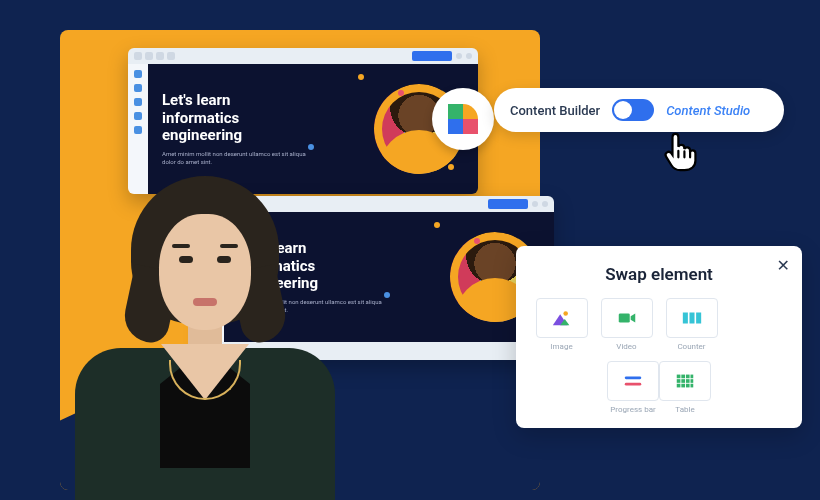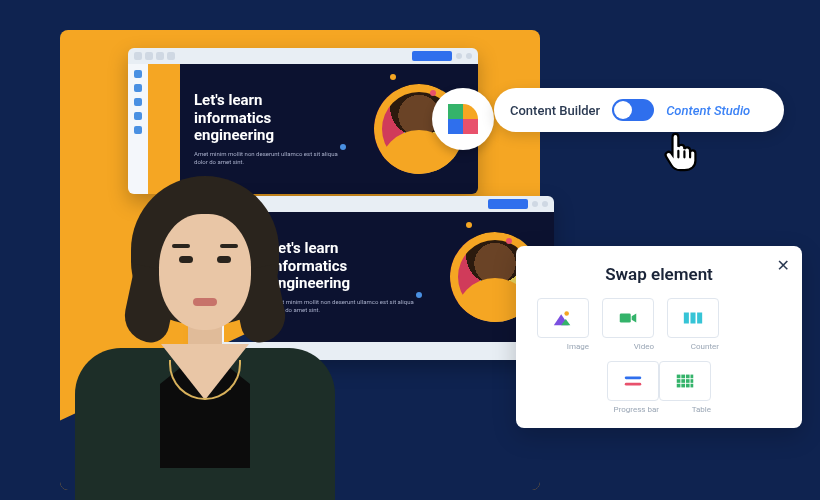--- a/index.html
+++ b/index.html
@@ -52,21 +52,20 @@
     gap: 4px;
   }
   .editor-top .pill-group { display:flex; gap:3px;}
   .editor-top .dot { width: 8px; height: 8px; background: #cfd8e3; border-radius: 2px; }
   .editor-top .spacer { flex:1;}
   .editor-top .btn-blue { width: 40px; height: 10px; background: #2f6fed; border-radius: 2px; }
   .editor-top .dot.sm { width:6px; height:6px; border-radius:50%; }
   .editor-body {
     display: flex;
     height: 130px;
-    gap: 32px;
   }
   .editor-rail {
     width: 20px;
     background: #f4f7fb;
     display: flex;
     flex-direction: column;
     align-items: center;
     padding-top: 6px;
     gap: 6px;
   }
@@ -179,21 +178,21 @@
   }
   .swap-title { font-size: 17px; font-weight: 600; color: #1a2438; text-align:center; }
   .swap-sub { font-size: 9px; color: #9aa6b5; margin-top: 6px; text-align:center; }
   .swap-grid {
     display: grid;
     grid-template-columns: repeat(4, 1fr);
     gap: 10px;
     margin-top: 14px;
   }
   .swap-cell {
-    display: flex; flex-direction: column; align-items: flex-end; gap: 4px;
+    display: flex; flex-direction: column; align-items: center; gap: 4px;
   }
   .swap-box {
     width: 52px; height: 40px; border: 1px solid #e0e6ee; border-radius: 4px;
     display:flex; align-items:center; justify-content:center;
   }
   .swap-box.selected { border-color:#2f6fed; box-shadow:0 0 0 1px #2f6fed inset;}
   .swap-label { font-size: 8px; color: #9aa6b5; }
   .row2 { grid-column: span 4; display:flex; justify-content:center; }
 
   

